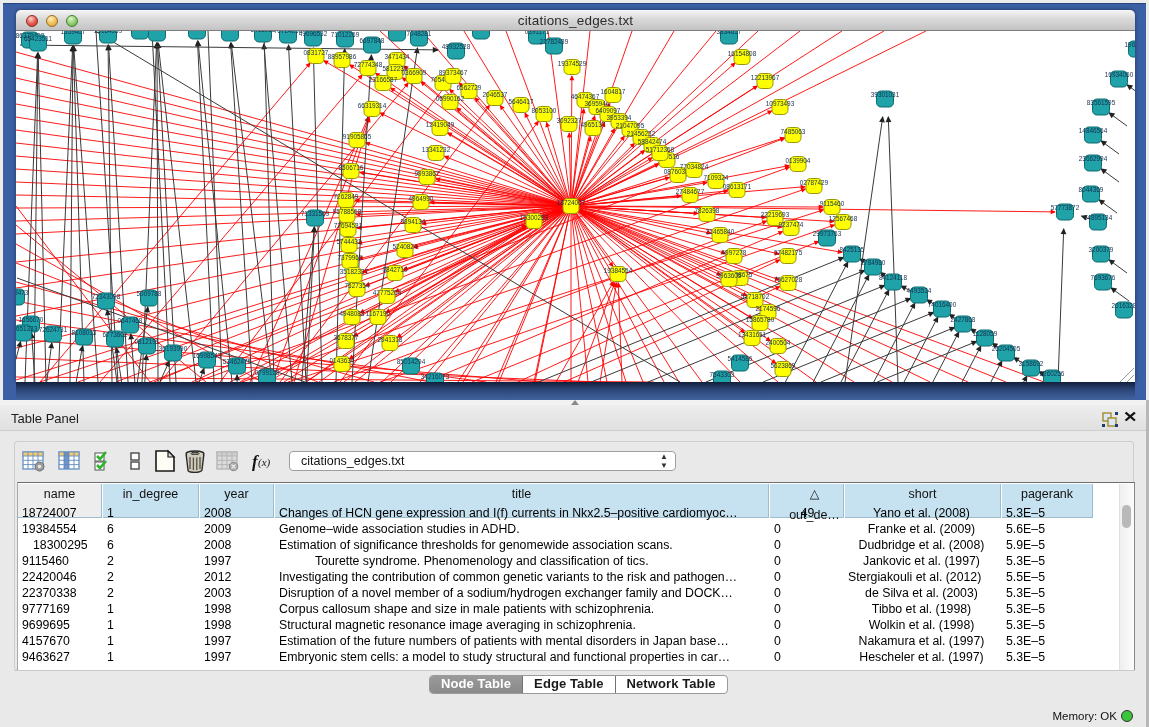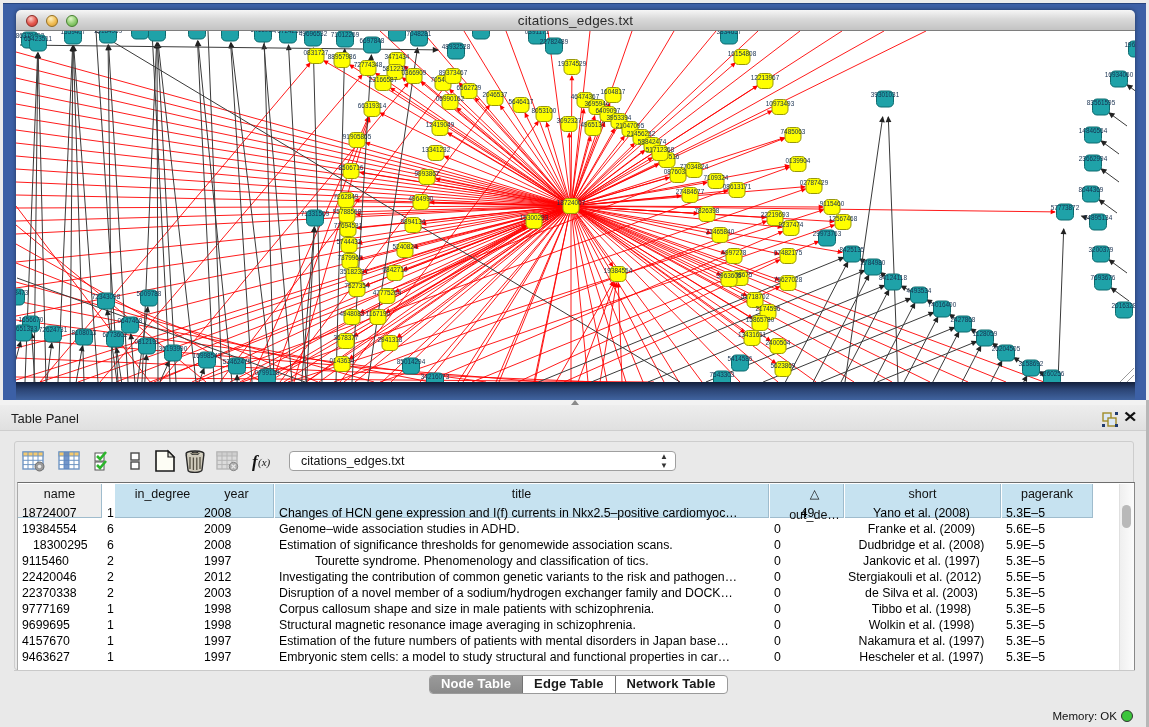--- a/index.html
+++ b/index.html
@@ -714,21 +714,21 @@
         <path d="M15.5,15.5 l4,4 M19.5,15.5 l-4,4" stroke="#e8e8e8" stroke-width="1.2"></path>
       </g>
       <g transform="translate(234,0)">
         <text x="0" y="18" font-family="Liberation Serif, serif" font-size="17" font-style="italic" font-weight="bold" fill="#111">f</text>
         <text x="6" y="17" font-family="Liberation Serif, serif" font-size="11" font-style="italic" fill="#111">(x)</text>
       </g>
     </svg></div>
 <div id="combo">citations_edges.txt<span class="arr">▲<br>▼</span></div>
 <div id="tablewrap"></div>
 <div class="hc" style="left:18px;width:84px;background:#ededed;text-align:center;">name</div>
-<div class="hc" style="left:103px;width:96px;background:#c6e2f0;text-align:center;margin-left:12px;">in_degree</div>
+<div class="hc" style="left:103px;width:96px;background:#c6e2f0;text-align:center;">in_degree</div>
 <div class="hc" style="left:200px;width:74px;background:#c6e2f0;text-align:center;">year</div>
 <div class="hc" style="left:275px;width:494px;background:#c6e2f0;text-align:center;">title</div>
 <div class="hc" style="left:770px;width:74px;background:#c6e2f0;text-align:center;padding-left:16px;">△ out_de…</div>
 <div class="hc" style="left:845px;width:156px;background:#c6e2f0;text-align:center;">short</div>
 <div class="hc" style="left:1002px;width:91px;background:#c6e2f0;text-align:center;">pagerank</div>
 <div class="tc" style="left:18px;top:506px;width:81px;text-align:left;padding-left:4px;">18724007</div>
 <div class="tc" style="left:103px;top:506px;width:93px;text-align:left;padding-left:4px;">1</div>
 <div class="tc" style="left:200px;top:506px;width:71px;text-align:left;padding-left:4px;">2008</div>
 <div class="tc" style="left:275px;top:506px;width:491px;text-align:left;padding-left:4px;">Changes of HCN gene expression and I(f) currents in Nkx2.5–positive cardiomyoc…</div>
 <div class="tc" style="left:770px;top:506px;width:71px;text-align:center;padding-left:4px;">49</div>

